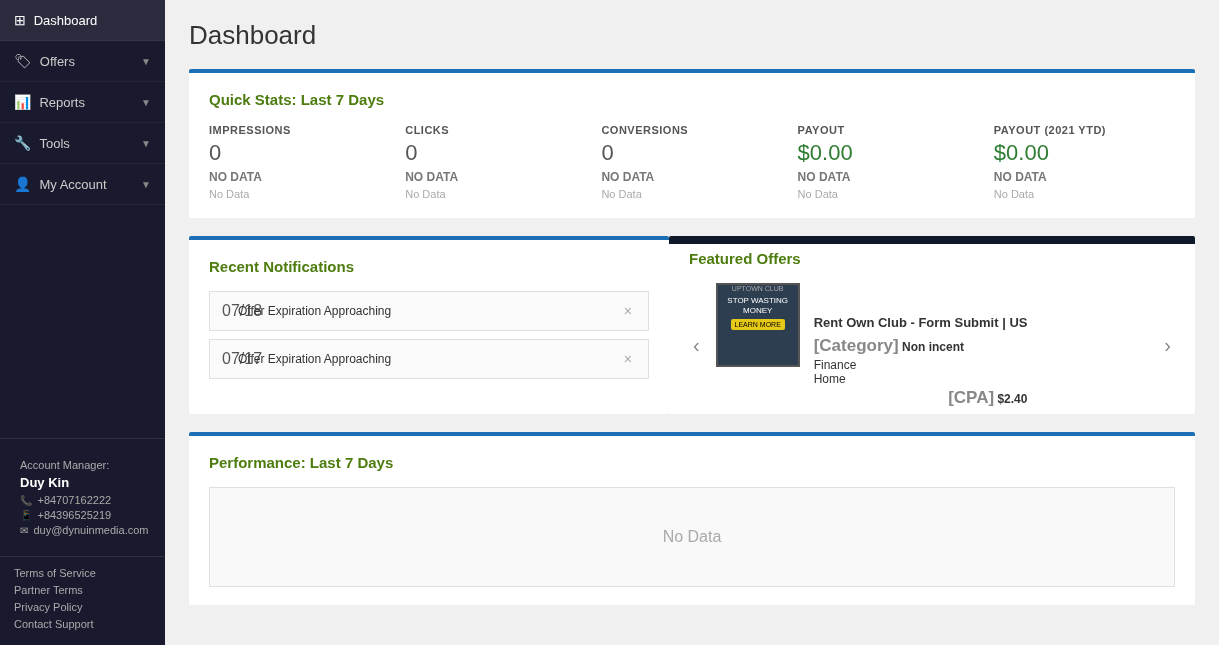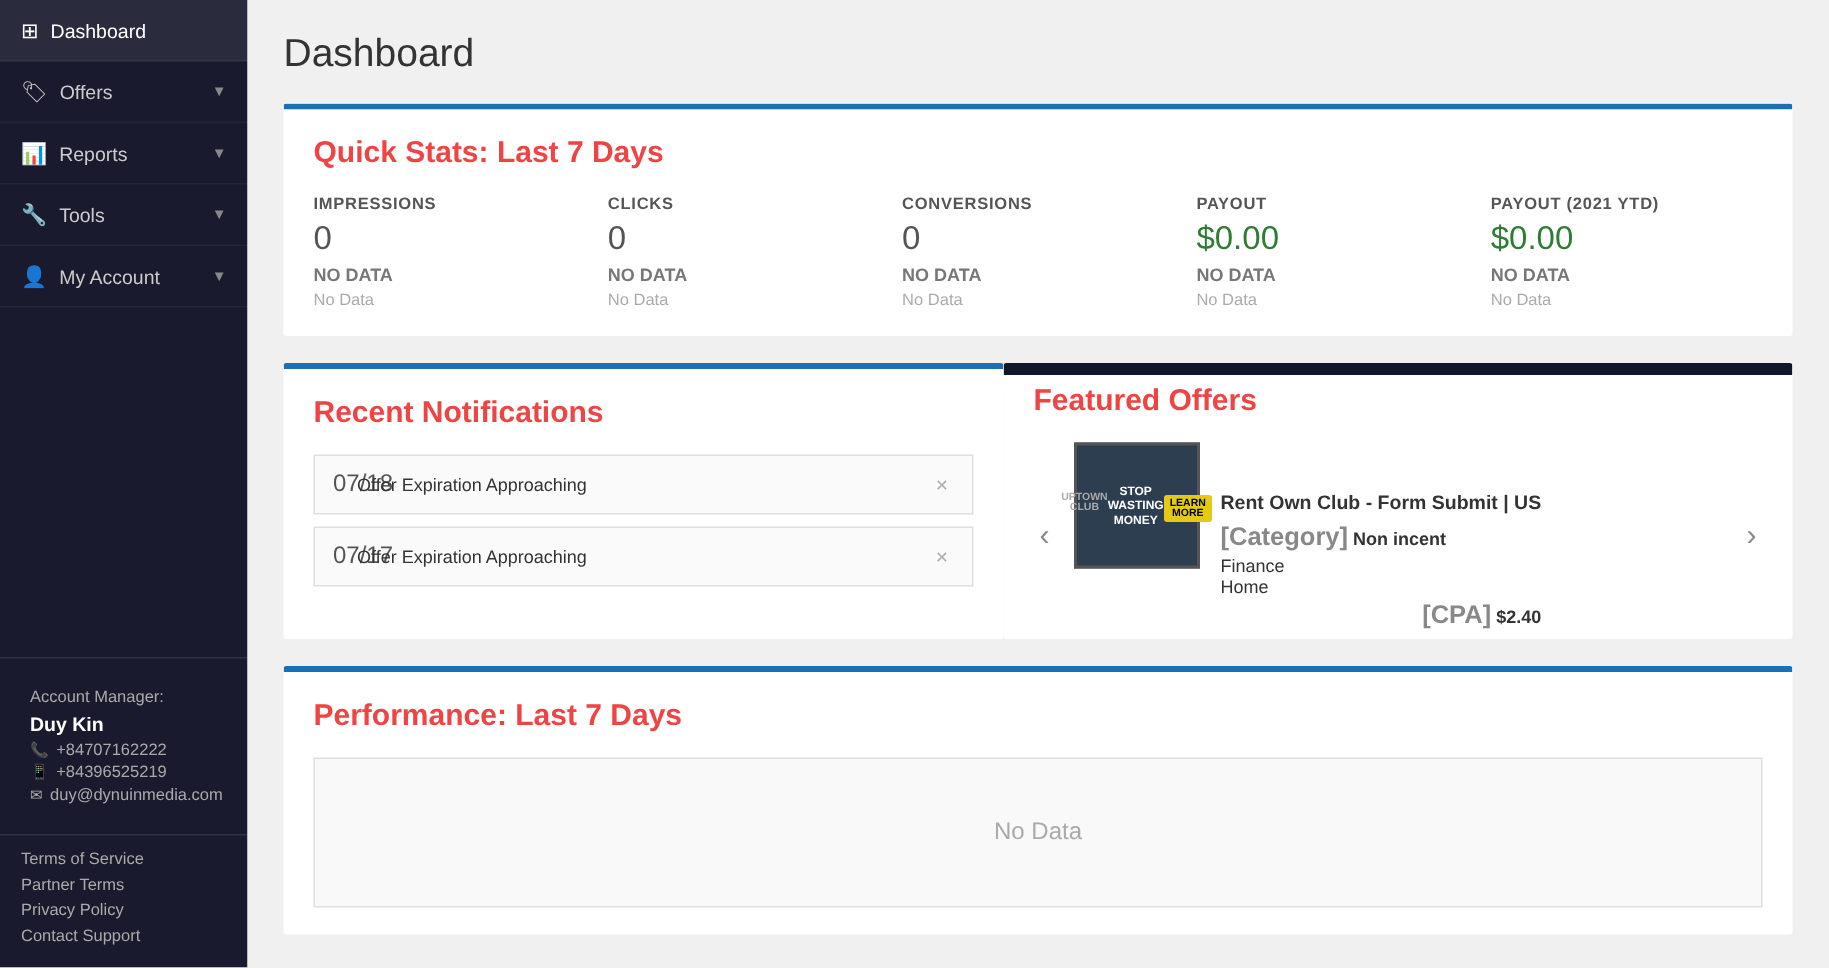--- a/index.html
+++ b/index.html
@@ -66,23 +66,23 @@
 
     
     .card {
       background: #fff;
       border-top: 4px solid #1a6fb5;
       border-radius: 2px;
       padding: 18px 20px;
       margin-bottom: 18px;
     }
     .card-title {
-      font-size: 20px;
+      font-size: 15px;
       font-weight: bold;
-      color: #ef4444;
+      color: #4d7c0f;
       margin-bottom: 16px;
     }
 
     
     .stats-grid {
       display: flex;
       gap: 15px;
     }
     .stat-item {
       flex: 1;
@@ -170,26 +170,25 @@
       gap: 14px;
       flex: 1;
       align-items: flex-start;
     }
     .offer-thumb {
       width: 84px;
       height: 84px;
       background: #2c3e50;
       flex-shrink: 0;
       display: flex;
-      flex-direction: row;
-      align-items: center;
-      justify-content: center;
+      flex-direction: column;
+      align-items: center;
       color: #e6c817;
       font-size: 9px;
-      font-weight: bold;
+      font-weight: normal;
       text-align: center;
       border: 2px solid #555;
     }
     .offer-thumb .brand { font-size: 7px; color: #aaa; margin-bottom: 4px; }
     .offer-thumb .headline { font-size: 8px; color: #fff; line-height: 1.2; }
     .offer-thumb .cta { background: #e6c817; color: #000; font-size: 7px; padding: 2px 4px; margin-top: 4px; border-radius: 2px; }
 
     .offer-details { font-size: 12px; color: #333; }
     .offer-details .offer-title { font-weight: bold; margin-bottom: 6px; font-size: 13px; margin-top: 32px; }
     .offer-details .tag-label { color: #888; font-size: 17px; font-weight: bold; }

